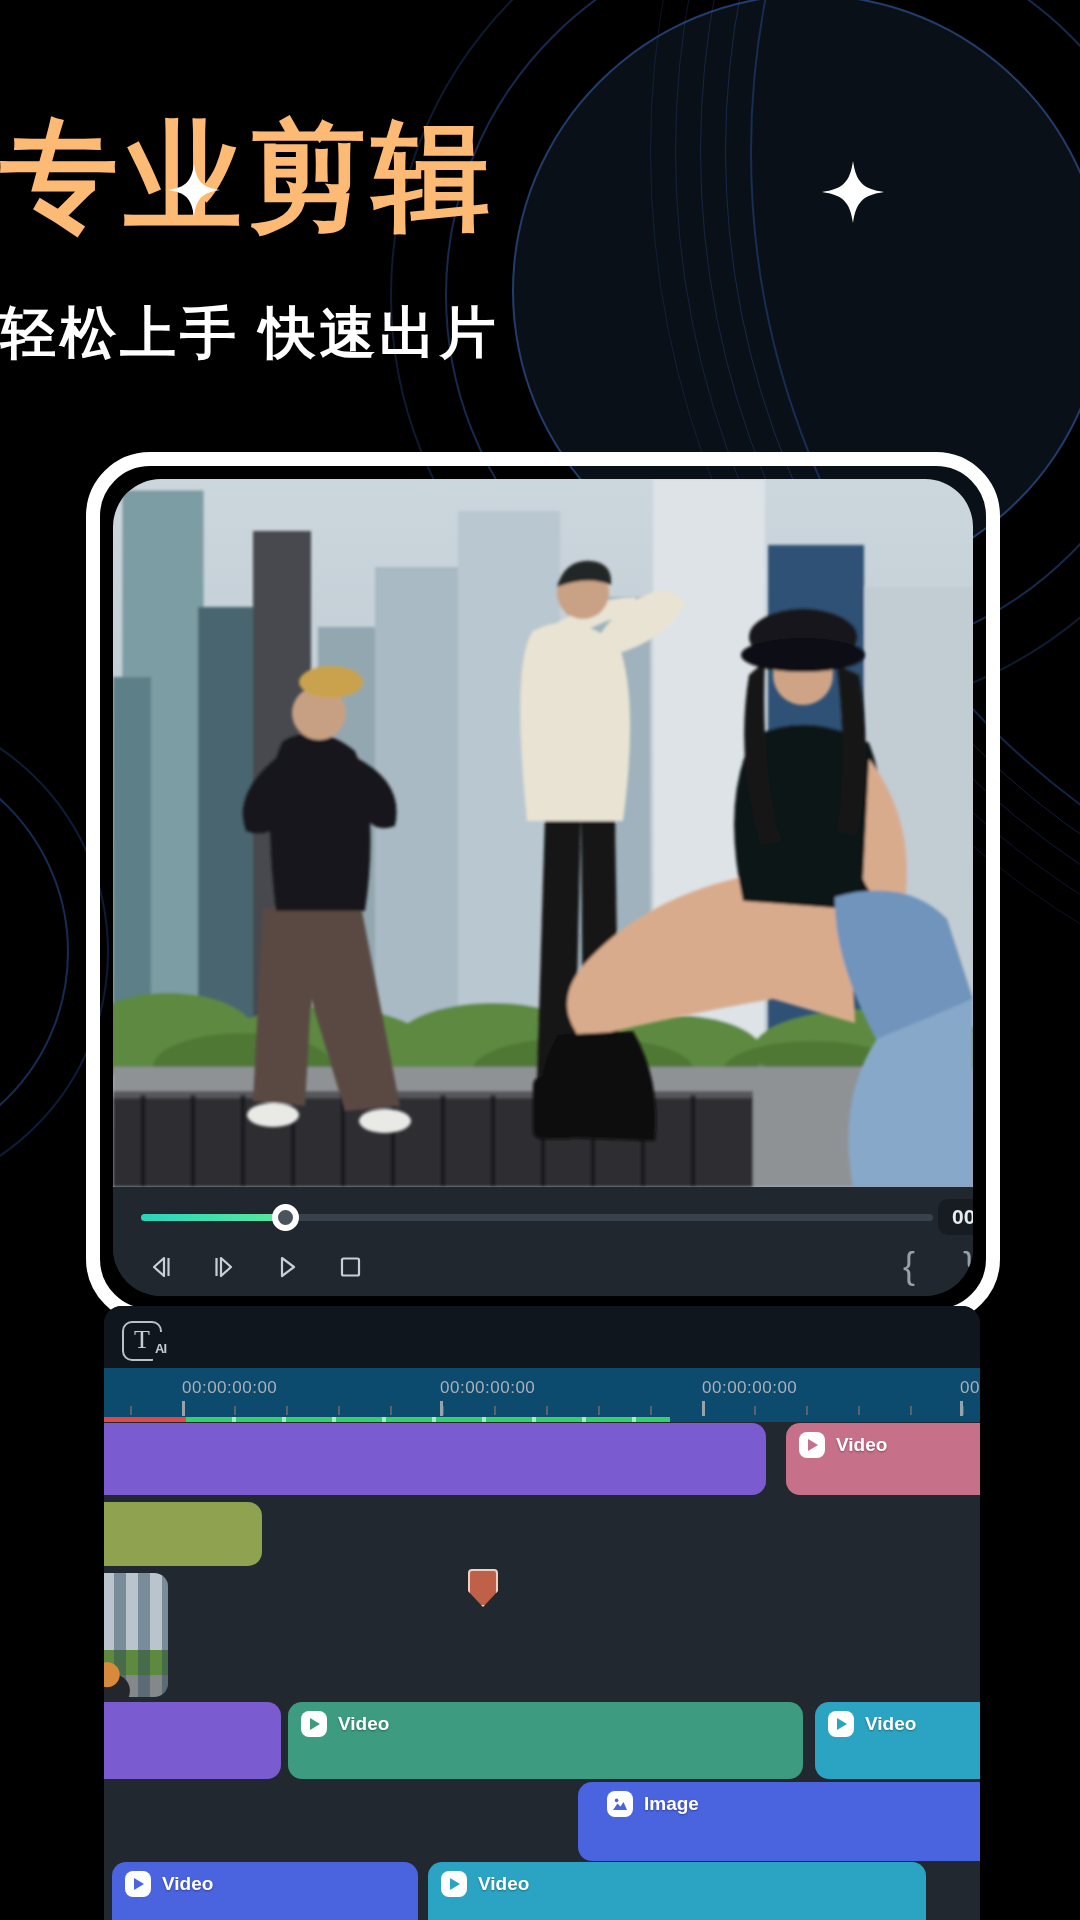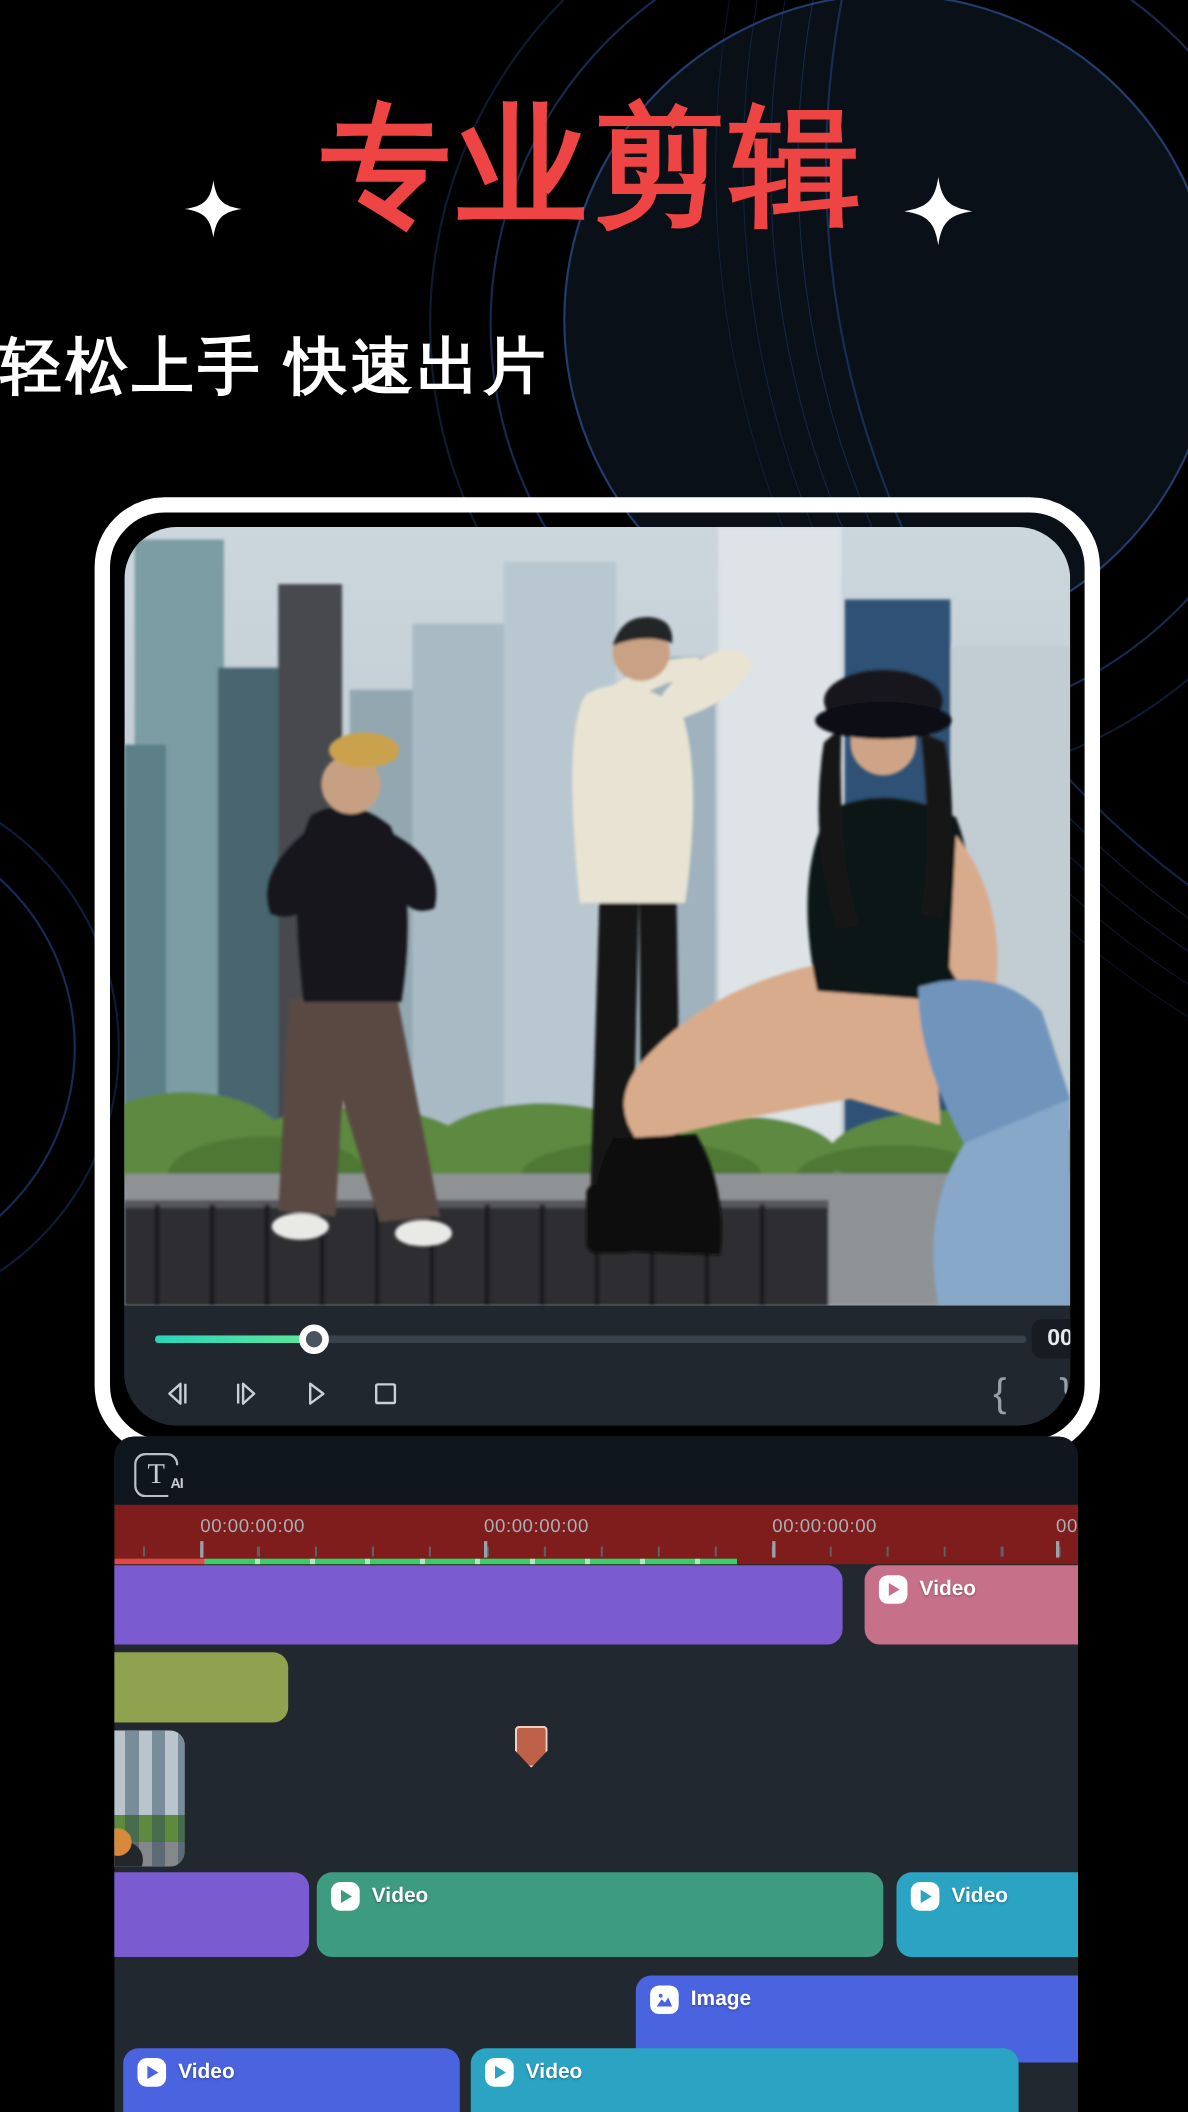--- a/index.html
+++ b/index.html
@@ -12,22 +12,22 @@
   .ring2{left:445px;top:-72px;width:730px;height:730px;border:2px solid rgba(52,92,170,.45);}
   .ring3{left:390px;top:-126px;width:838px;height:838px;border:2px solid rgba(46,84,160,.32);}
   .fan1{left:750px;top:-660px;width:1620px;height:1620px;border:2px solid rgba(45,90,175,.40);}
   .fan2{left:725px;top:-685px;width:1670px;height:1670px;border:1.5px solid rgba(45,90,175,.34);}
   .fan3{left:700px;top:-710px;width:1720px;height:1720px;border:1.5px solid rgba(45,90,175,.30);}
   .fan4{left:675px;top:-735px;width:1770px;height:1770px;border:1.5px solid rgba(45,90,175,.26);}
   .fan5{left:650px;top:-760px;width:1820px;height:1820px;border:1.5px solid rgba(45,90,175,.22);}
   .bl1{left:-345px;top:745px;width:410px;height:410px;border:2px solid rgba(44,88,170,.5);}
   .bl2{left:-385px;top:705px;width:490px;height:490px;border:2px solid rgba(40,80,160,.35);}
   
-  .hero-title{position:absolute;left:0;top:72px;width:100%;text-align:center;z-index:5;
-      font-size:118px;font-weight:900;letter-spacing:6px;color:#ef4444;}
+  .hero-title{position:absolute;left:0;top:98px;width:100%;z-index:5;
+      font-size:118px;font-weight:900;letter-spacing:6px;color:#fdba74;}
   .hero-sub{position:absolute;left:0;top:296px;width:100%;z-index:5;
       font-size:56px;font-weight:800;letter-spacing:4px;color:#fff;}
   .sparkle{position:absolute;z-index:6;}
   .sparkle-left{left:168px;top:152px;width:52px;height:76px;}
   .sparkle-right{left:822px;top:148px;width:62px;height:88px;}
   
   .card{position:absolute;left:86px;top:452px;z-index:4;border:14px solid #fff;
         border-radius:64px;padding:13px;}
   .card-inner{width:860px;height:817px;border-radius:48px;overflow:hidden;position:relative;
         background:#1f262d;}
@@ -48,21 +48,21 @@
   .br-close{left:850px;}
   
   .panel{position:absolute;left:104px;top:1306px;width:876px;height:614px;z-index:4;
         background:var(--panel,#22282f);border-radius:18px 18px 0 0;overflow:hidden;}
   .tl-toolbar{position:absolute;left:0;top:0;width:876px;height:62px;background:var(--toolbar,#10161d);}
   .tai{position:absolute;left:18px;top:15px;width:36px;height:36px;border:2.5px solid #b9c0c8;
        border-radius:10px;color:#c6ccd3;text-align:center;
        font-family:"Liberation Serif","DejaVu Serif",serif;font-size:26px;line-height:34px;}
   .tai-ai{position:absolute;right:-8px;bottom:-7px;font-family:"Liberation Sans",sans-serif;
        font-size:13px;font-weight:700;background:var(--toolbar,#10161d);padding:0 2px;letter-spacing:-1px;}
-  .tl-ruler{position:absolute;left:0;top:62px;width:876px;height:54px;background:#7f1d1d;}
+  .tl-ruler{position:absolute;left:0;top:62px;width:876px;height:54px;background:#0c4a6e;}
   .tcode{position:absolute;top:10px;font-size:17px;color:#a9b0b8;letter-spacing:.5px;white-space:nowrap;}
   .tick-strip{position:absolute;left:0;top:38px;width:876px;height:9px;
        background:repeating-linear-gradient(90deg,#5a636c 0 2px,transparent 2px 52px);
        background-position:26px 0;}
   .majortick{position:absolute;top:33px;width:2.5px;height:15px;background:#99a1a9;}
   .redline{position:absolute;left:0;top:111px;width:82px;height:5px;background:var(--ruler-red,#e04848);}
   .greenline{position:absolute;left:82px;top:111px;width:484px;height:5px;
        background:repeating-linear-gradient(90deg,var(--ruler-green,#35d06a) 0 46px,#9df2bd 46px 50px);}
   .clip{position:absolute;border-radius:14px;}
   .badge-row{display:flex;align-items:center;gap:11px;padding:9px 0 0 13px;}
@@ -99,21 +99,21 @@
       radial-gradient(ellipse at 85% 55%,#4a3d38 0 22px,rgba(0,0,0,0) 23px),
       linear-gradient(180deg,#84a85c 0 12%,#5d8a3f 12% 55%,#93969a 55% 88%,#3a3b3e 88% 100%);}
   .label-badge{position:absolute;left:14px;top:10px;display:flex;align-items:center;gap:10px;}
   .label-badge .badge{color:#17181a;}
   .marker{position:absolute;left:364px;top:263px;width:26px;height:34px;z-index:6;
       background:var(--marker,#bf6148);border:2.5px solid #eecfc0;border-radius:4px;
       clip-path:polygon(0 0,100% 0,100% 58%,50% 100%,0 58%);}
   .c-purple2{left:-14px;top:396px;width:191px;height:77px;background:var(--clip-purple,#7a5cd0);}
   .c-teal{left:184px;top:396px;width:515px;height:77px;background:var(--clip-teal,#3d9b80);color:var(--clip-teal,#3d9b80);}
   .c-cyan1{left:711px;top:396px;width:220px;height:77px;background:var(--clip-cyan,#2aa4c2);color:var(--clip-cyan,#2aa4c2);}
-  .c-image{left:474px;top:490px;width:440px;height:79px;background:var(--clip-blue,#4a63de);color:var(--clip-blue,#4a63de);}
+  .c-image{left:474px;top:476px;width:440px;height:79px;background:var(--clip-blue,#4a63de);color:var(--clip-blue,#4a63de);padding-left:16px;}
   .c-blue2{left:8px;top:556px;width:306px;height:80px;background:var(--clip-blue,#4a63de);color:var(--clip-blue,#4a63de);}
   .c-cyan2{left:324px;top:556px;width:498px;height:80px;background:var(--clip-cyan,#2aa4c2);color:var(--clip-cyan,#2aa4c2);}
 </style>
 </head>
 <body>
 
 <div class="arc disc"></div>
 <div class="arc ring2"></div>
 <div class="arc ring3"></div>
 <div class="arc fan1"></div>

